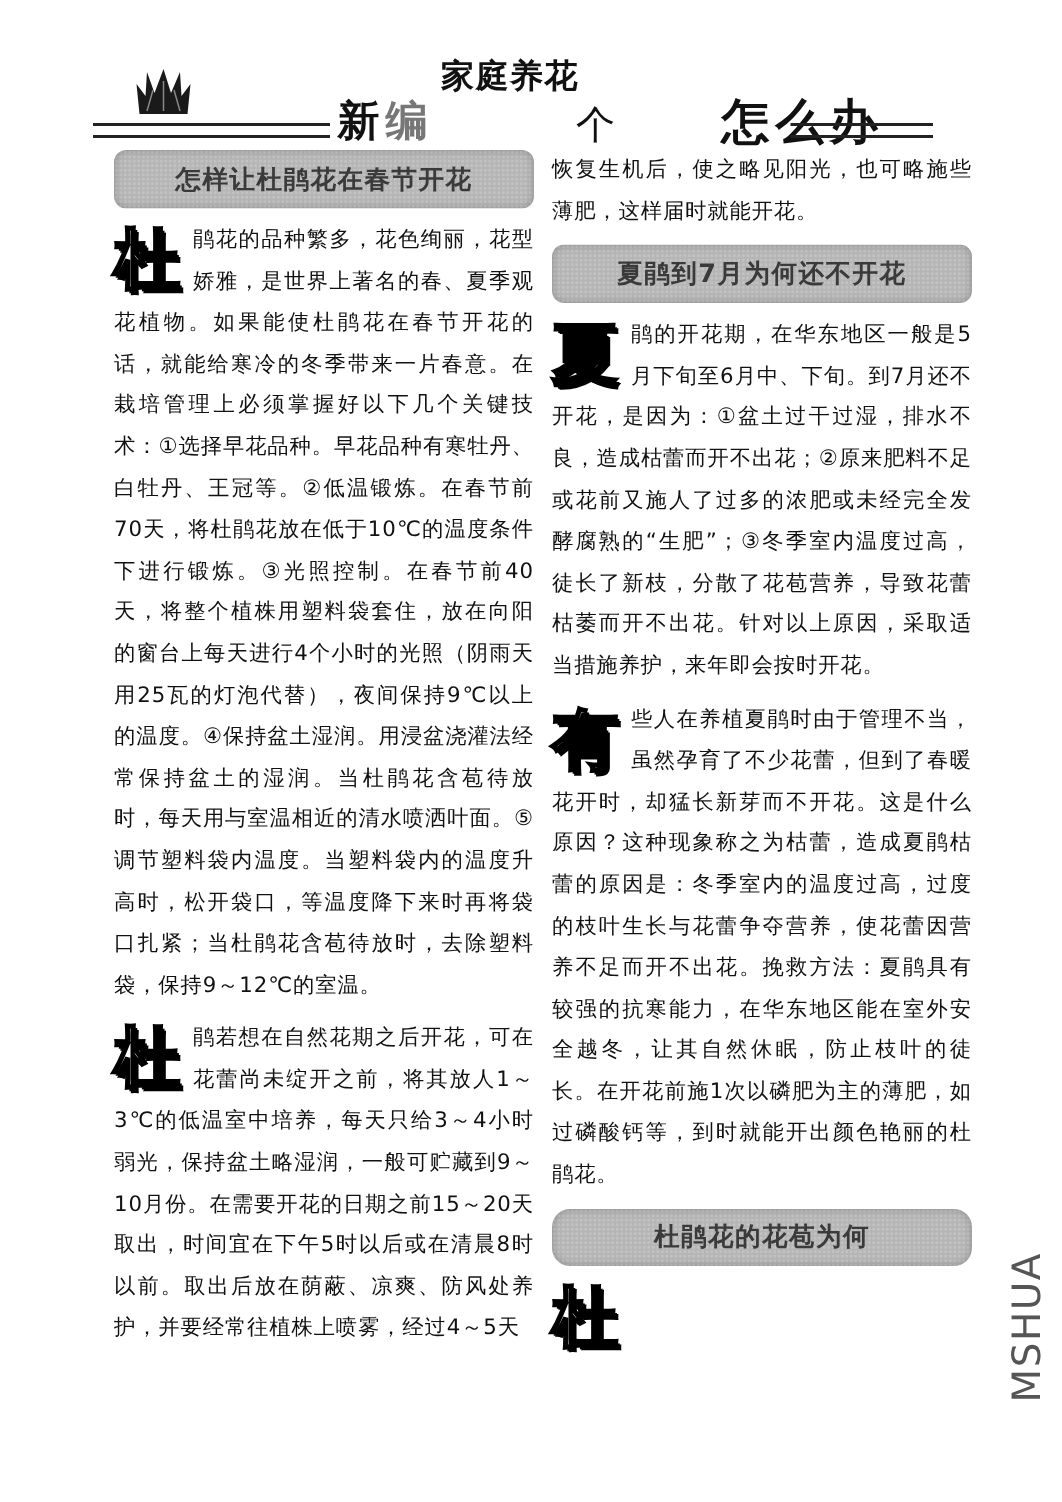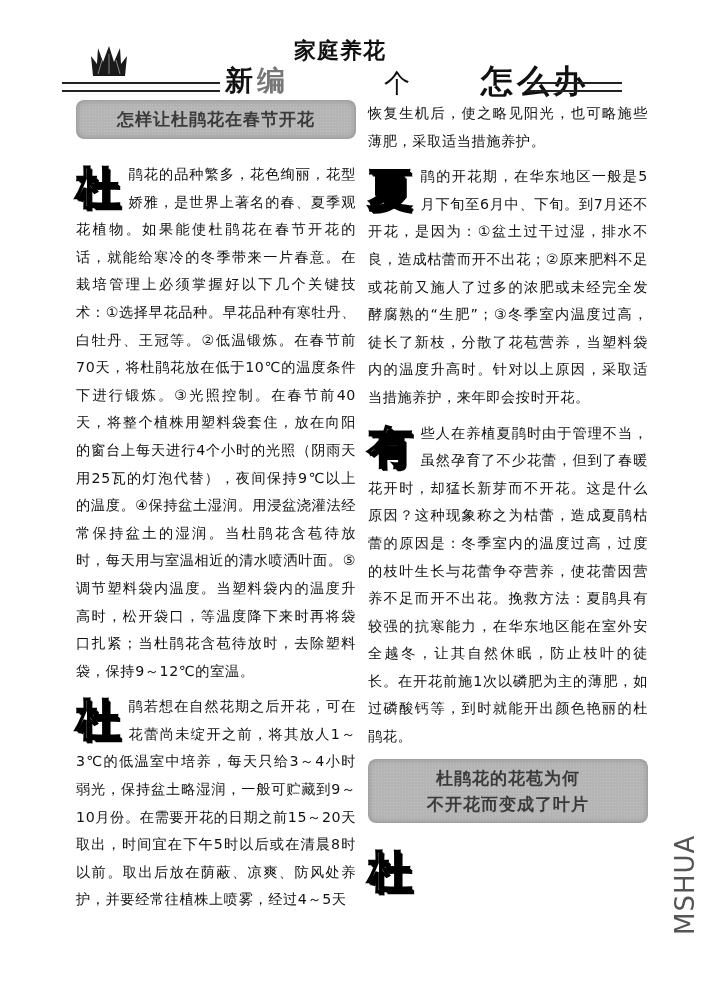--- a/index.html
+++ b/index.html
@@ -27,24 +27,24 @@
     .mh-how { position: absolute; left: 382px; top: 18px; font-size: 32px; font-weight: bold;
       font-family: Liberation Mono, monospace; letter-spacing: 4px; margin-left: 37px; }
 
     
     .col { position: absolute; top: 100px; width: 280px; }
     .col-left { left: 76px; }
     .col-right { left: 368px; }
 
     .sec-head { background: #b5b5b5; border-radius: 8px; color: #3a3a3a;
       font-weight: bold; font-size: 17px; text-align: center; padding: 8px 4px;
-      margin: 0 0 22px 0; box-shadow: inset 0 0 6px rgba(0,0,0,0.25);
+      margin: 0 0 8px 0; box-shadow: inset 0 0 6px rgba(0,0,0,0.25);
       background-image: radial-gradient(rgba(255,255,255,0.18) 1px, transparent 1px);
       background-size: 3px 3px; letter-spacing: 1px; }
-    .sec-head.two-line { line-height: 26px; padding: 6px 4px; }
+    .sec-head.two-line { line-height: 26px; padding: 6px 4px; border-radius: 12px; }
 
     .para { font-size: 14.2px; line-height: 27.6px; text-align: justify;
       font-family: "DejaVu Sans", sans-serif; margin: 0 0 8px 0; letter-spacing: 0.6px; }
     .dropcap { float: left; font-size: 44px; line-height: 50px; font-weight: bold;
       margin: 2px 8px 0 0; font-family: "DejaVu Serif", serif;
       text-shadow: 2px 2px 0 #000, 3px 3px 0 #000; color: #fff;
       -webkit-text-stroke: 2px #000; }
 
     .watermark { position: absolute; left: 670px; top: 935px; transform: rotate(-90deg);
       transform-origin: left top; font-size: 26px; color: #555; letter-spacing: 1px;
@@ -75,32 +75,32 @@
       <span class="dropcap">杜</span>
       <span>鹃花的品种繁多，花色绚丽，花型娇雅，是世界上著名的春、夏季观花植物。如果能使杜鹃花在春节开花的话，就能给寒冷的冬季带来一片春意。在栽培管理上必须掌握好以下几个关键技术：①选择早花品种。早花品种有寒牡丹、白牡丹、王冠等。②低温锻炼。在春节前70天，将杜鹃花放在低于10℃的温度条件下进行锻炼。③光照控制。在春节前40天，将整个植株用塑料袋套住，放在向阳的窗台上每天进行4个小时的光照（阴雨天用25瓦的灯泡代替），夜间保持9℃以上的温度。④保持盆土湿润。用浸盆浇灌法经常保持盆土的湿润。当杜鹃花含苞待放时，每天用与室温相近的清水喷洒叶面。⑤调节塑料袋内温度。当塑料袋内的温度升高时，松开袋口，等温度降下来时再将袋口扎紧；当杜鹃花含苞待放时，去除塑料袋，保持9～12℃的室温。</span>
     </p>
     <p class="para">
       <span class="dropcap">杜</span>
       <span>鹃若想在自然花期之后开花，可在花蕾尚未绽开之前，将其放人1～3℃的低温室中培养，每天只给3～4小时弱光，保持盆土略湿润，一般可贮藏到9～10月份。在需要开花的日期之前15～20天取出，时间宜在下午5时以后或在清晨8时以前。取出后放在荫蔽、凉爽、防风处养护，并要经常往植株上喷雾，经过4～5天</span>
     </p>
   </div>
 
   <div class="col col-right">
-    <p class="para">恢复生机后，使之略见阳光，也可略施些薄肥，采取适当措施养护。</p>
+    <p class="para">恢复生机后，使之略见阳光，也可略施些薄肥，这样届时就能开花。</p>
+    <div class="sec-head">夏鹃到7月为何还不开花</div>
     <p class="para">
       <span class="dropcap">夏</span>
-      <span>鹃的开花期，在华东地区一般是5月下旬至6月中、下旬。到7月还不开花，是因为：①盆土过干过湿，排水不良，造成枯蕾而开不出花；②原来肥料不足或花前又施人了过多的浓肥或未经完全发酵腐熟的“生肥”；③冬季室内温度过高，徒长了新枝，分散了花苞营养，当塑料袋内的温度升高时。针对以上原因，采取适当措施养护，来年即会按时开花。</span>
+      <span>鹃的开花期，在华东地区一般是5月下旬至6月中、下旬。到7月还不开花，是因为：①盆土过干过湿，排水不良，造成枯蕾而开不出花；②原来肥料不足或花前又施人了过多的浓肥或未经完全发酵腐熟的“生肥”；③冬季室内温度过高，徒长了新枝，分散了花苞营养，导致花蕾枯萎而开不出花。针对以上原因，采取适当措施养护，来年即会按时开花。</span>
     </p>
     <p class="para">
       <span class="dropcap">有</span>
       <span>些人在养植夏鹃时由于管理不当，虽然孕育了不少花蕾，但到了春暖花开时，却猛长新芽而不开花。这是什么原因？这种现象称之为枯蕾，造成夏鹃枯蕾的原因是：冬季室内的温度过高，过度的枝叶生长与花蕾争夺营养，使花蕾因营养不足而开不出花。挽救方法：夏鹃具有较强的抗寒能力，在华东地区能在室外安全越冬，让其自然休眠，防止枝叶的徒长。在开花前施1次以磷肥为主的薄肥，如过磷酸钙等，到时就能开出颜色艳丽的杜鹃花。</span>
     </p>
     <div class="sec-head two-line">
       <div>杜鹃花的花苞为何</div>
-      <div>不开花而变成了叶片</div>
     </div>
     <p class="para">
       <span class="dropcap">杜</span>
     </p>
   </div>
 
   <div class="watermark">MSHUA</div>
 </div>
 
 </body></html>

